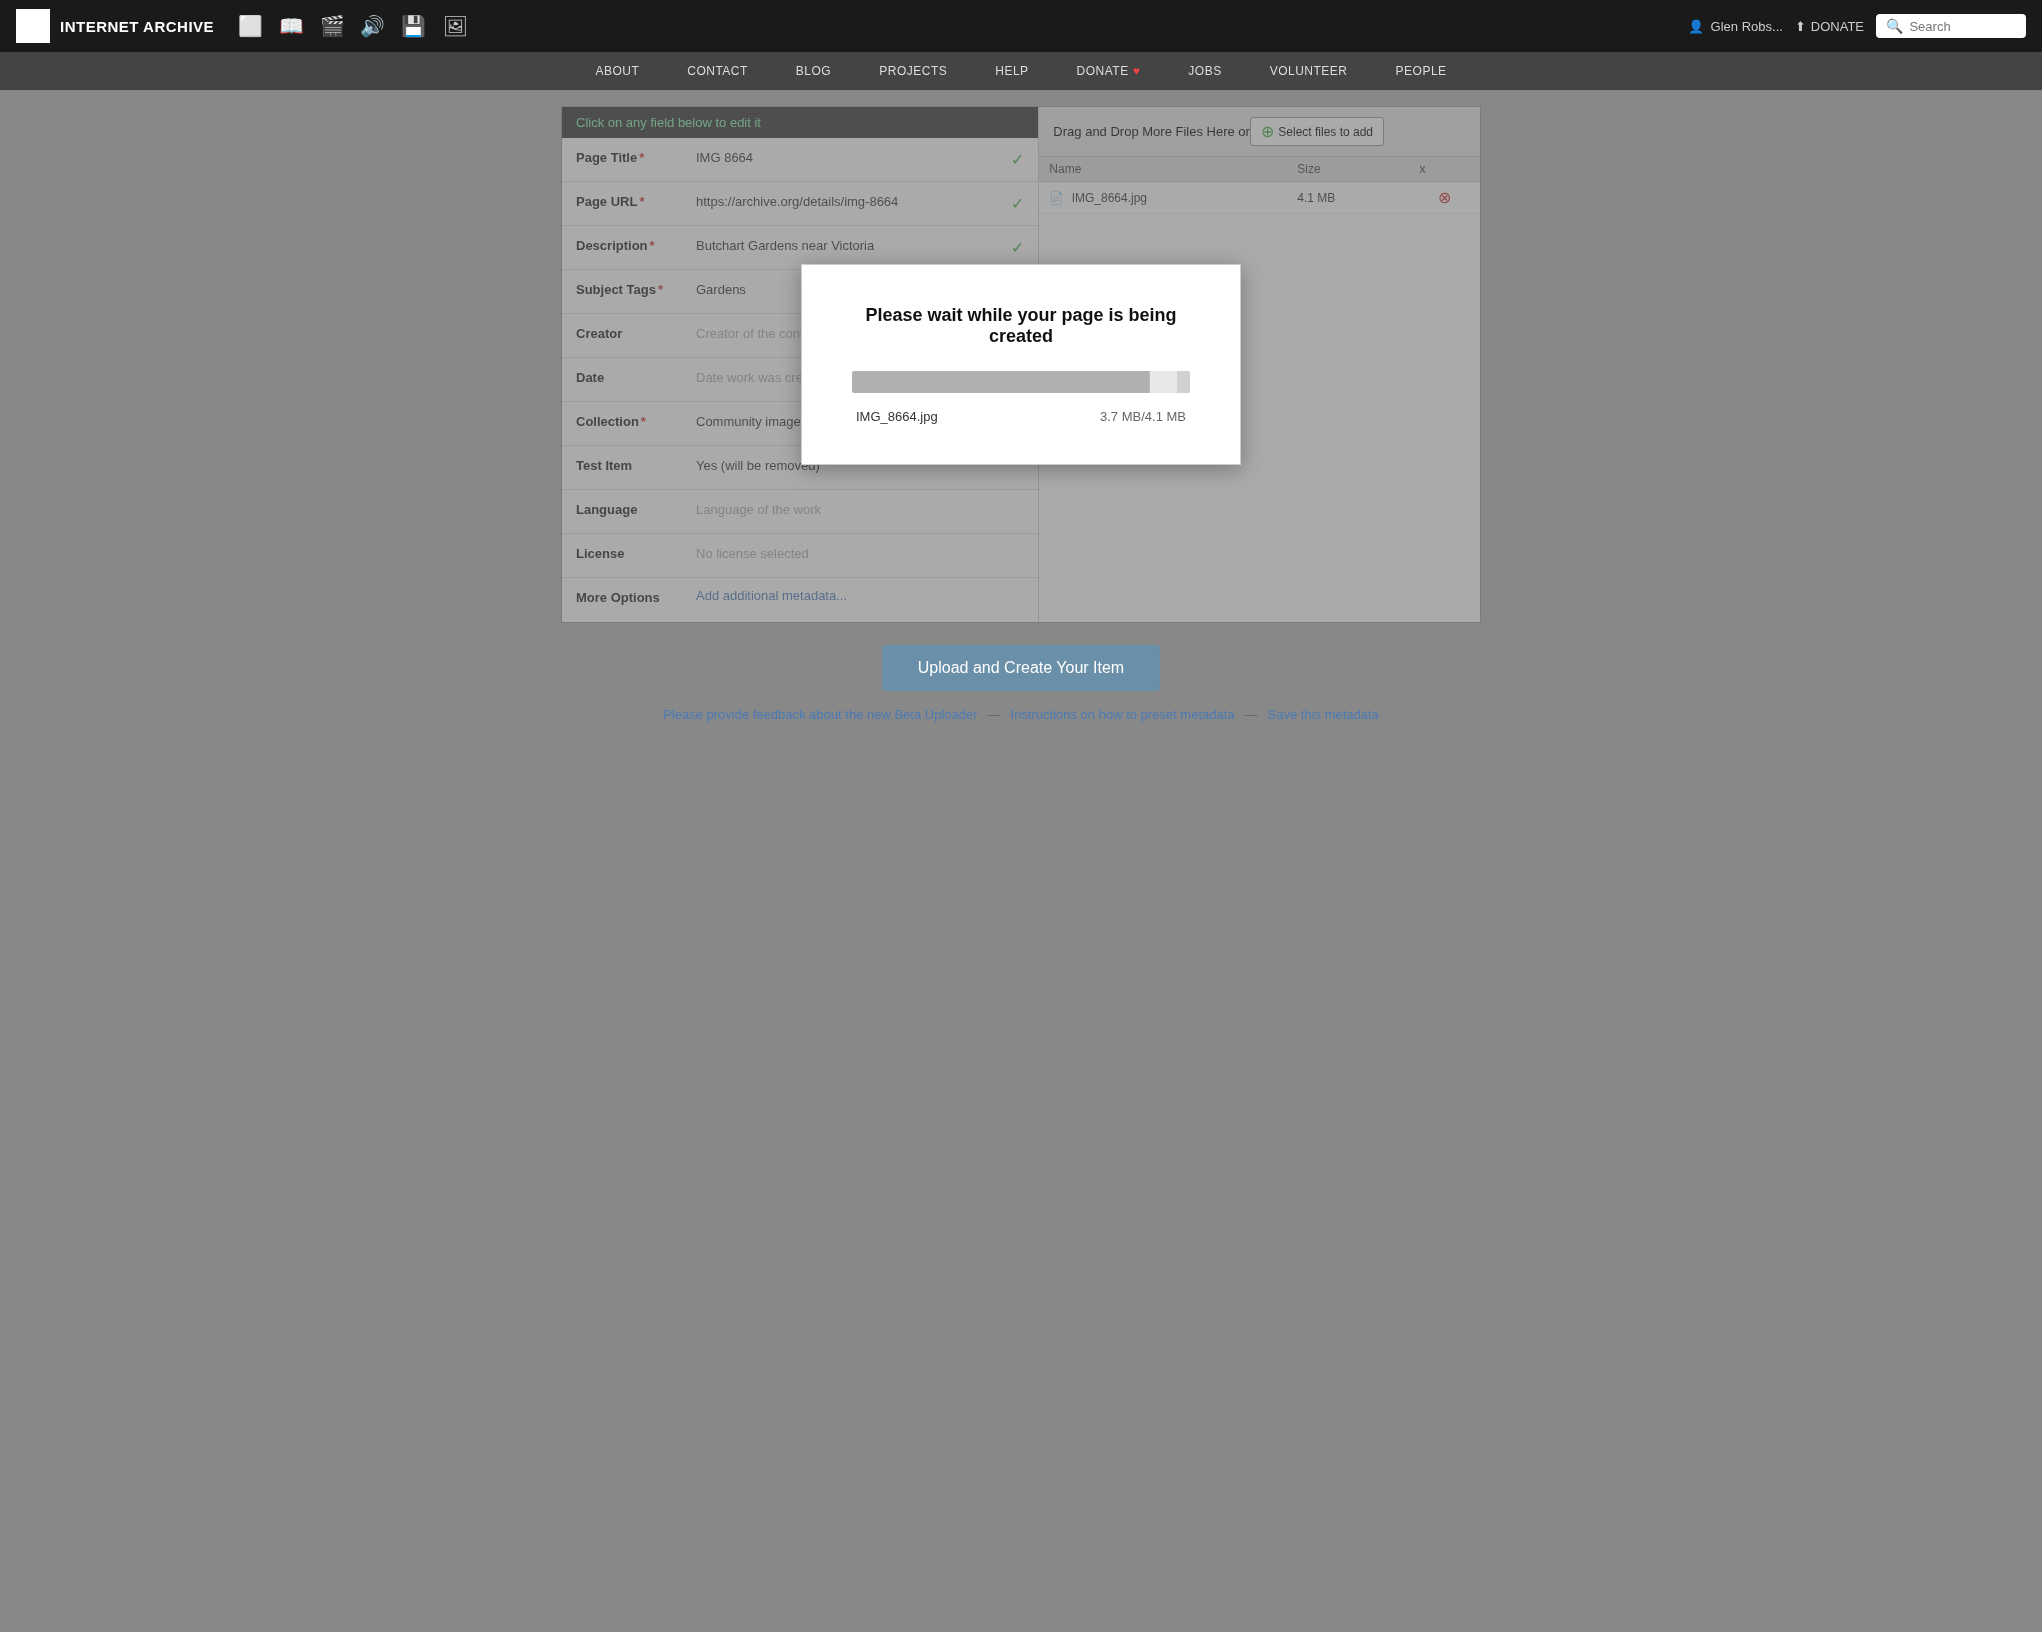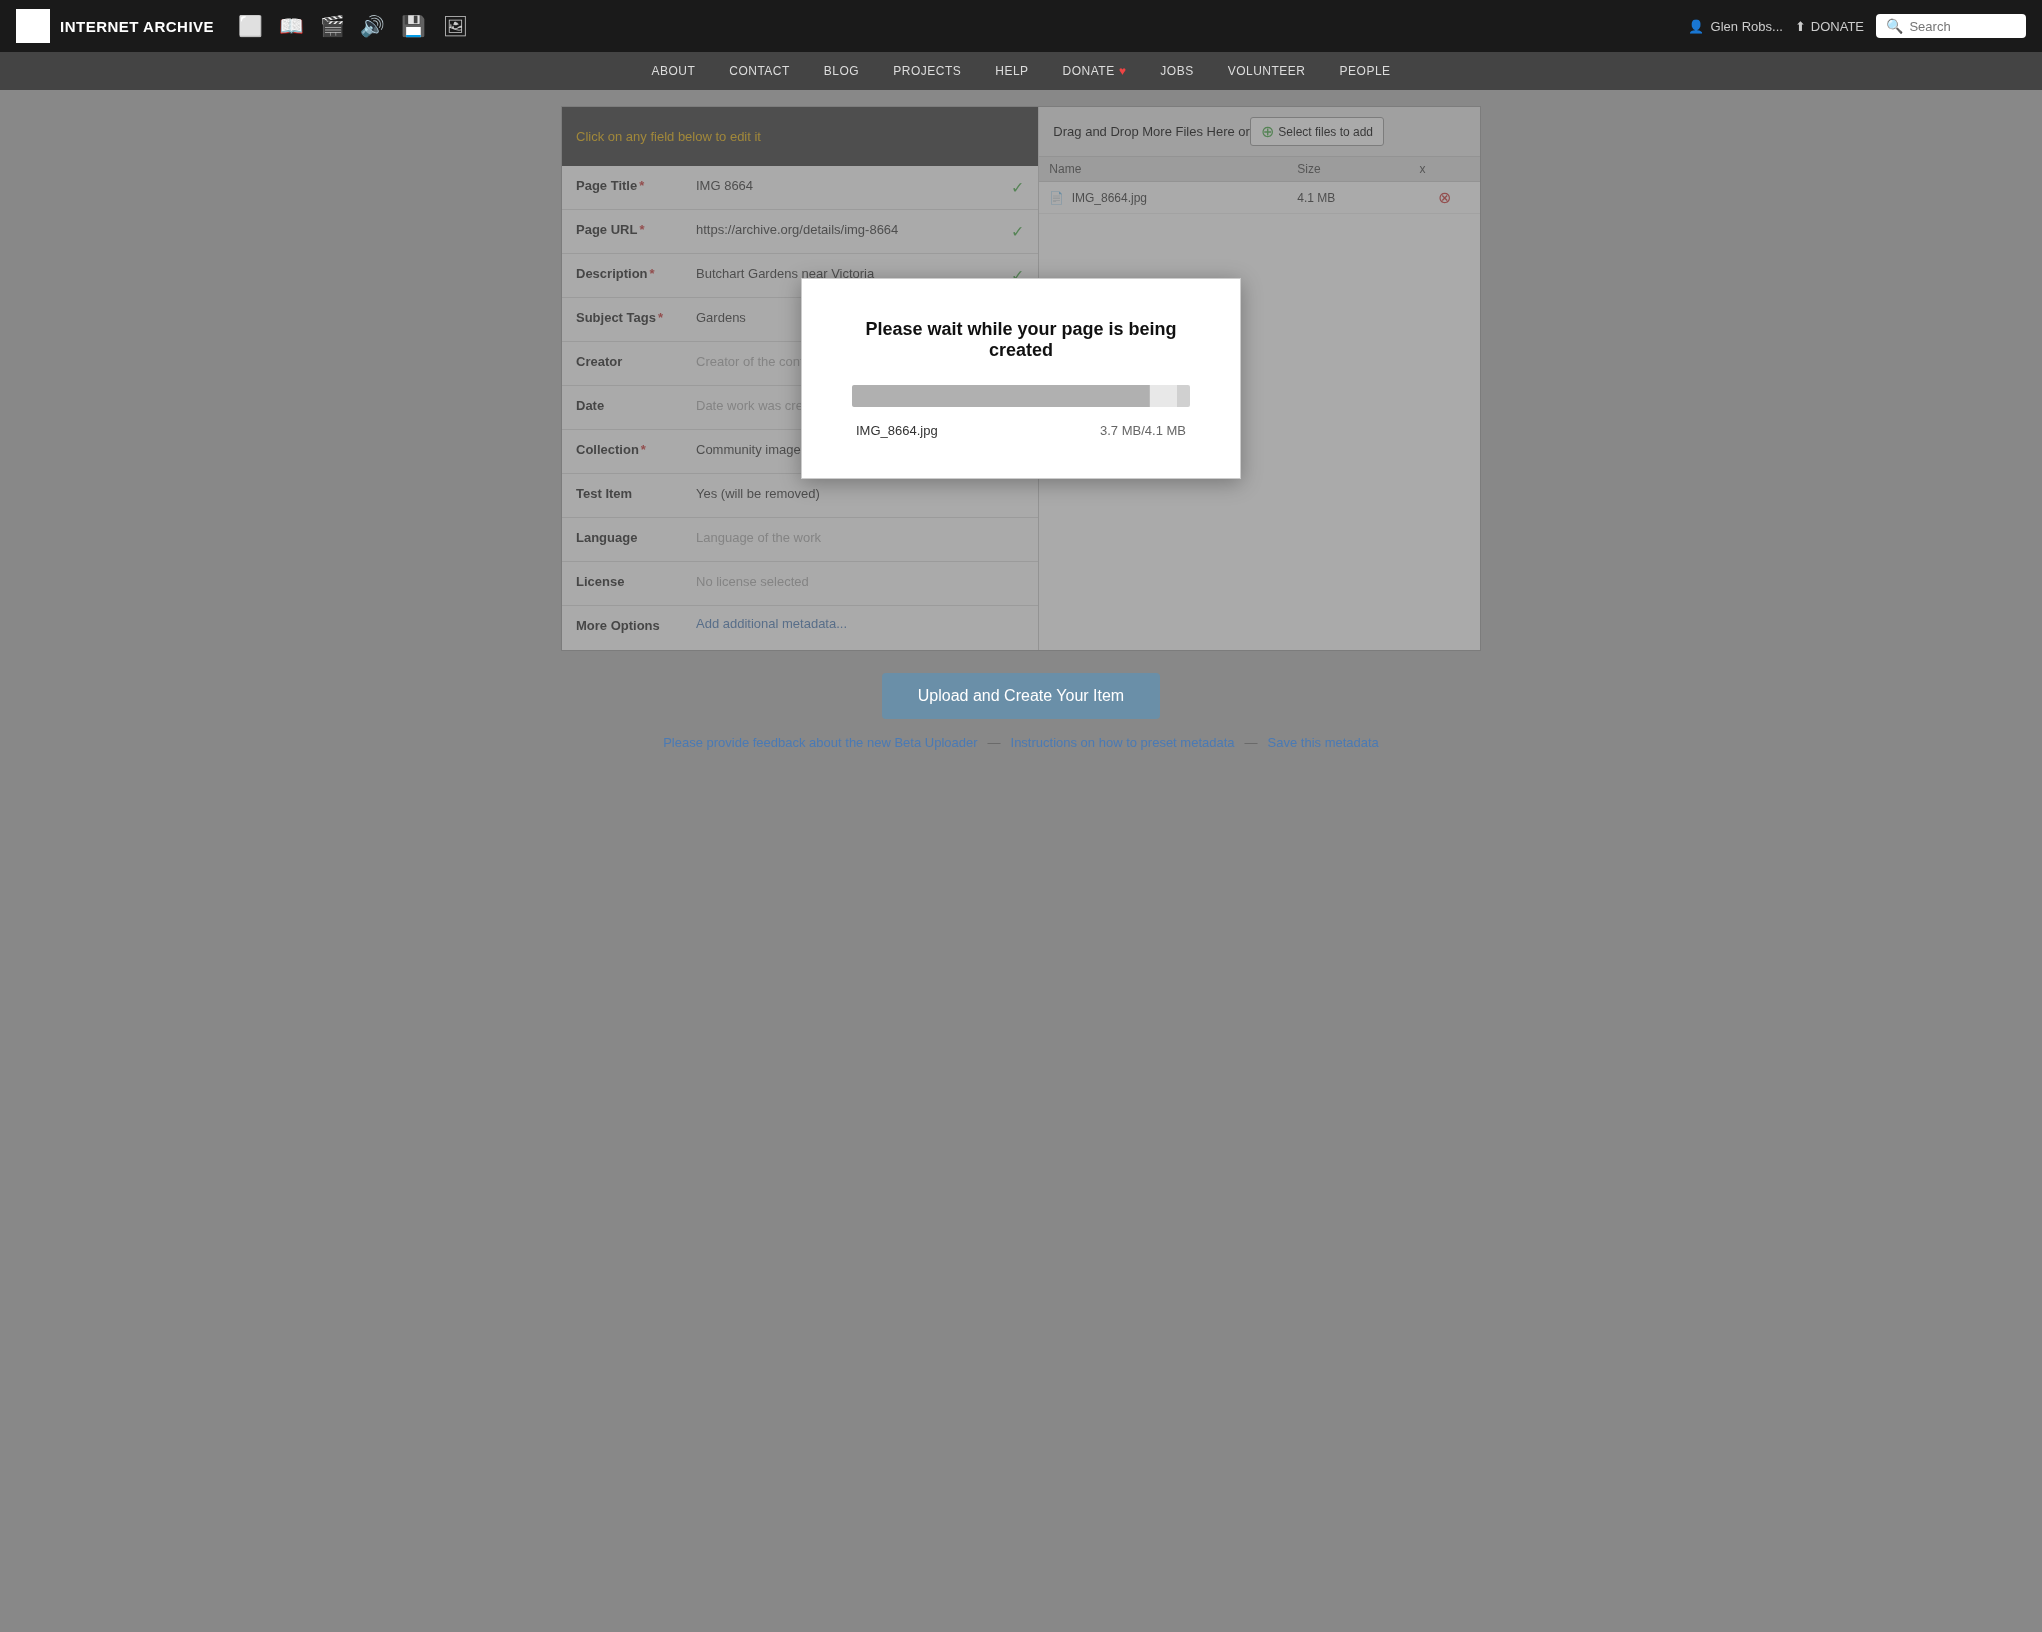--- a/index.html
+++ b/index.html
@@ -84,21 +84,21 @@
       outline: none;
       font-size: 13px;
       width: 100%;
     }
 
     
     .nav-bar {
       background: #444;
       display: flex;
       justify-content: center;
-      gap: 26px;
+      gap: 40px;
       padding: 0;
       height: 38px;
       align-items: center;
     }
     .nav-item {
       color: #ddd;
       font-size: 12px;
       letter-spacing: 0.5px;
       cursor: pointer;
       padding: 0 4px;
@@ -116,22 +116,22 @@
       position: relative;
     }
 
     
     .left-panel {
       flex: 0 0 52%;
       border-right: 1px solid #ccc;
     }
     .panel-header {
       background: #333;
-      color: #eab308;
-      padding: 22px 14px;
+      color: #86efac;
+      padding: 8px 14px;
       font-size: 13px;
     }
 
     .form-row {
       display: flex;
       align-items: flex-start;
       border-bottom: 1px solid #ddd;
       padding: 10px 14px;
       min-height: 44px;
     }

